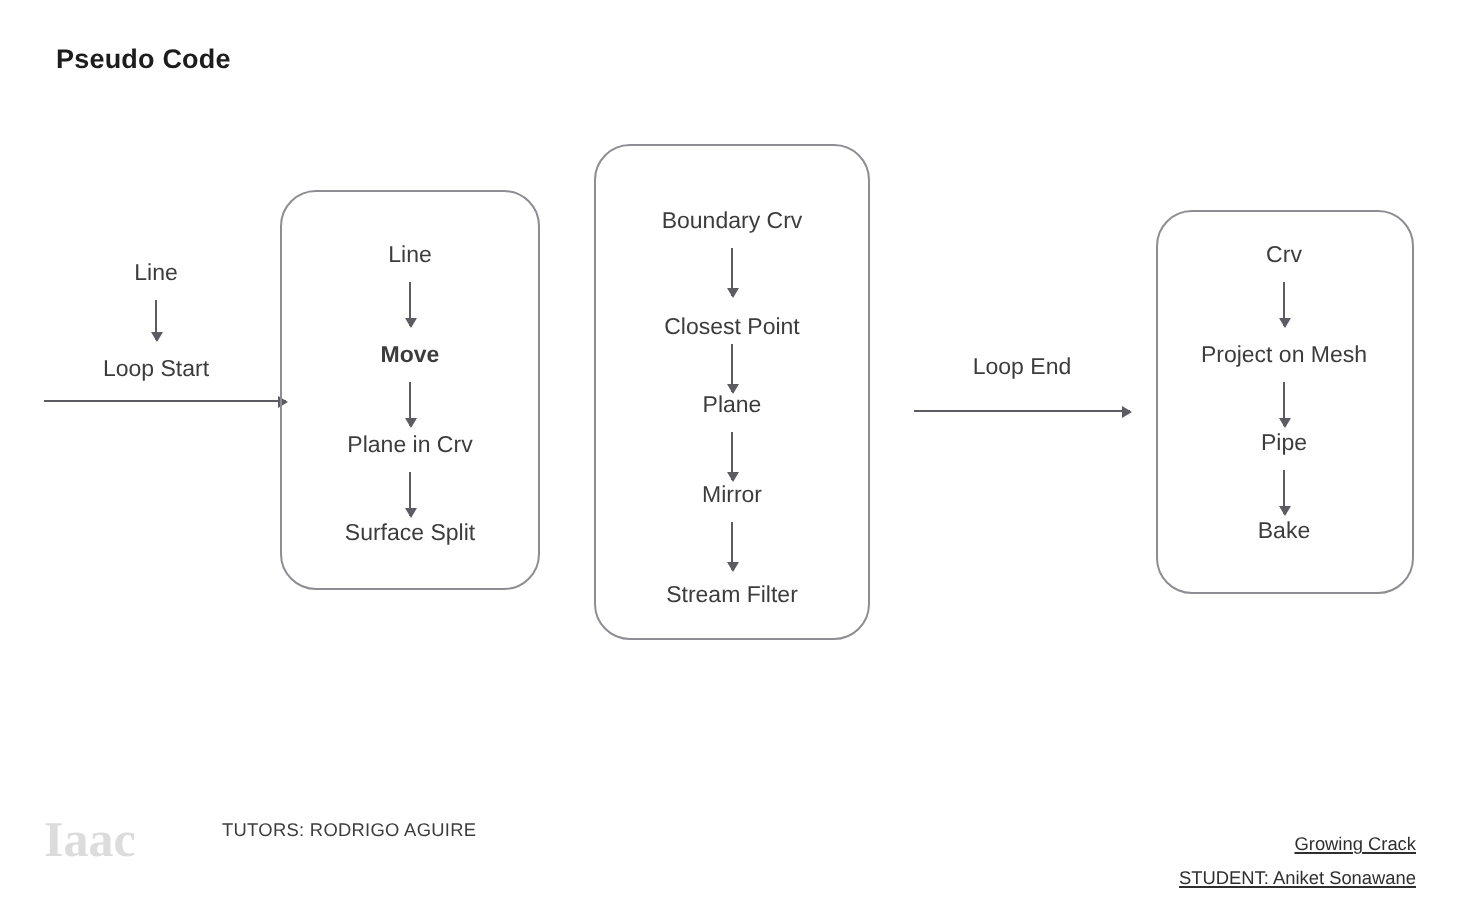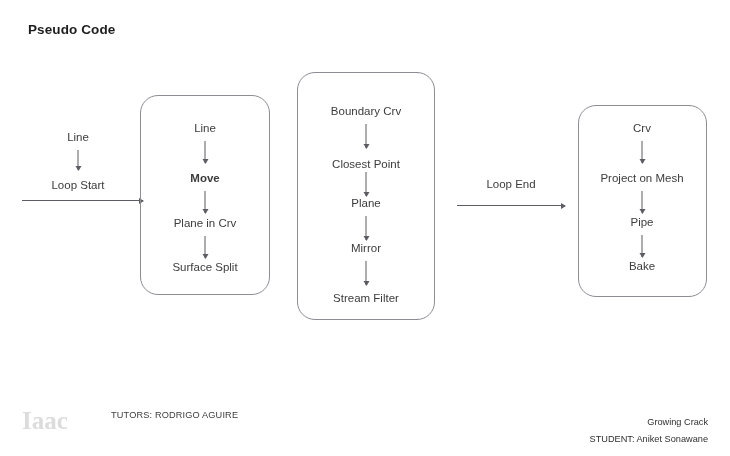--- a/index.html
+++ b/index.html
@@ -119,20 +119,21 @@
     white-space: nowrap;
     letter-spacing: 0.15px;
   }
   .footer-right-line {
     position: absolute;
     right: 22px;
     font-size: 9.2px;
     color: #2f2f2f;
     white-space: nowrap;
     text-align: center;
+    text-decoration: underline;
   }
 </style>
 </head>
 <body>
 
 <div id="canvas">
 
   <div id="page-title">Pseudo Code</div>
 
   <div class="node" style="left:78px; top:130px;">Line</div>

